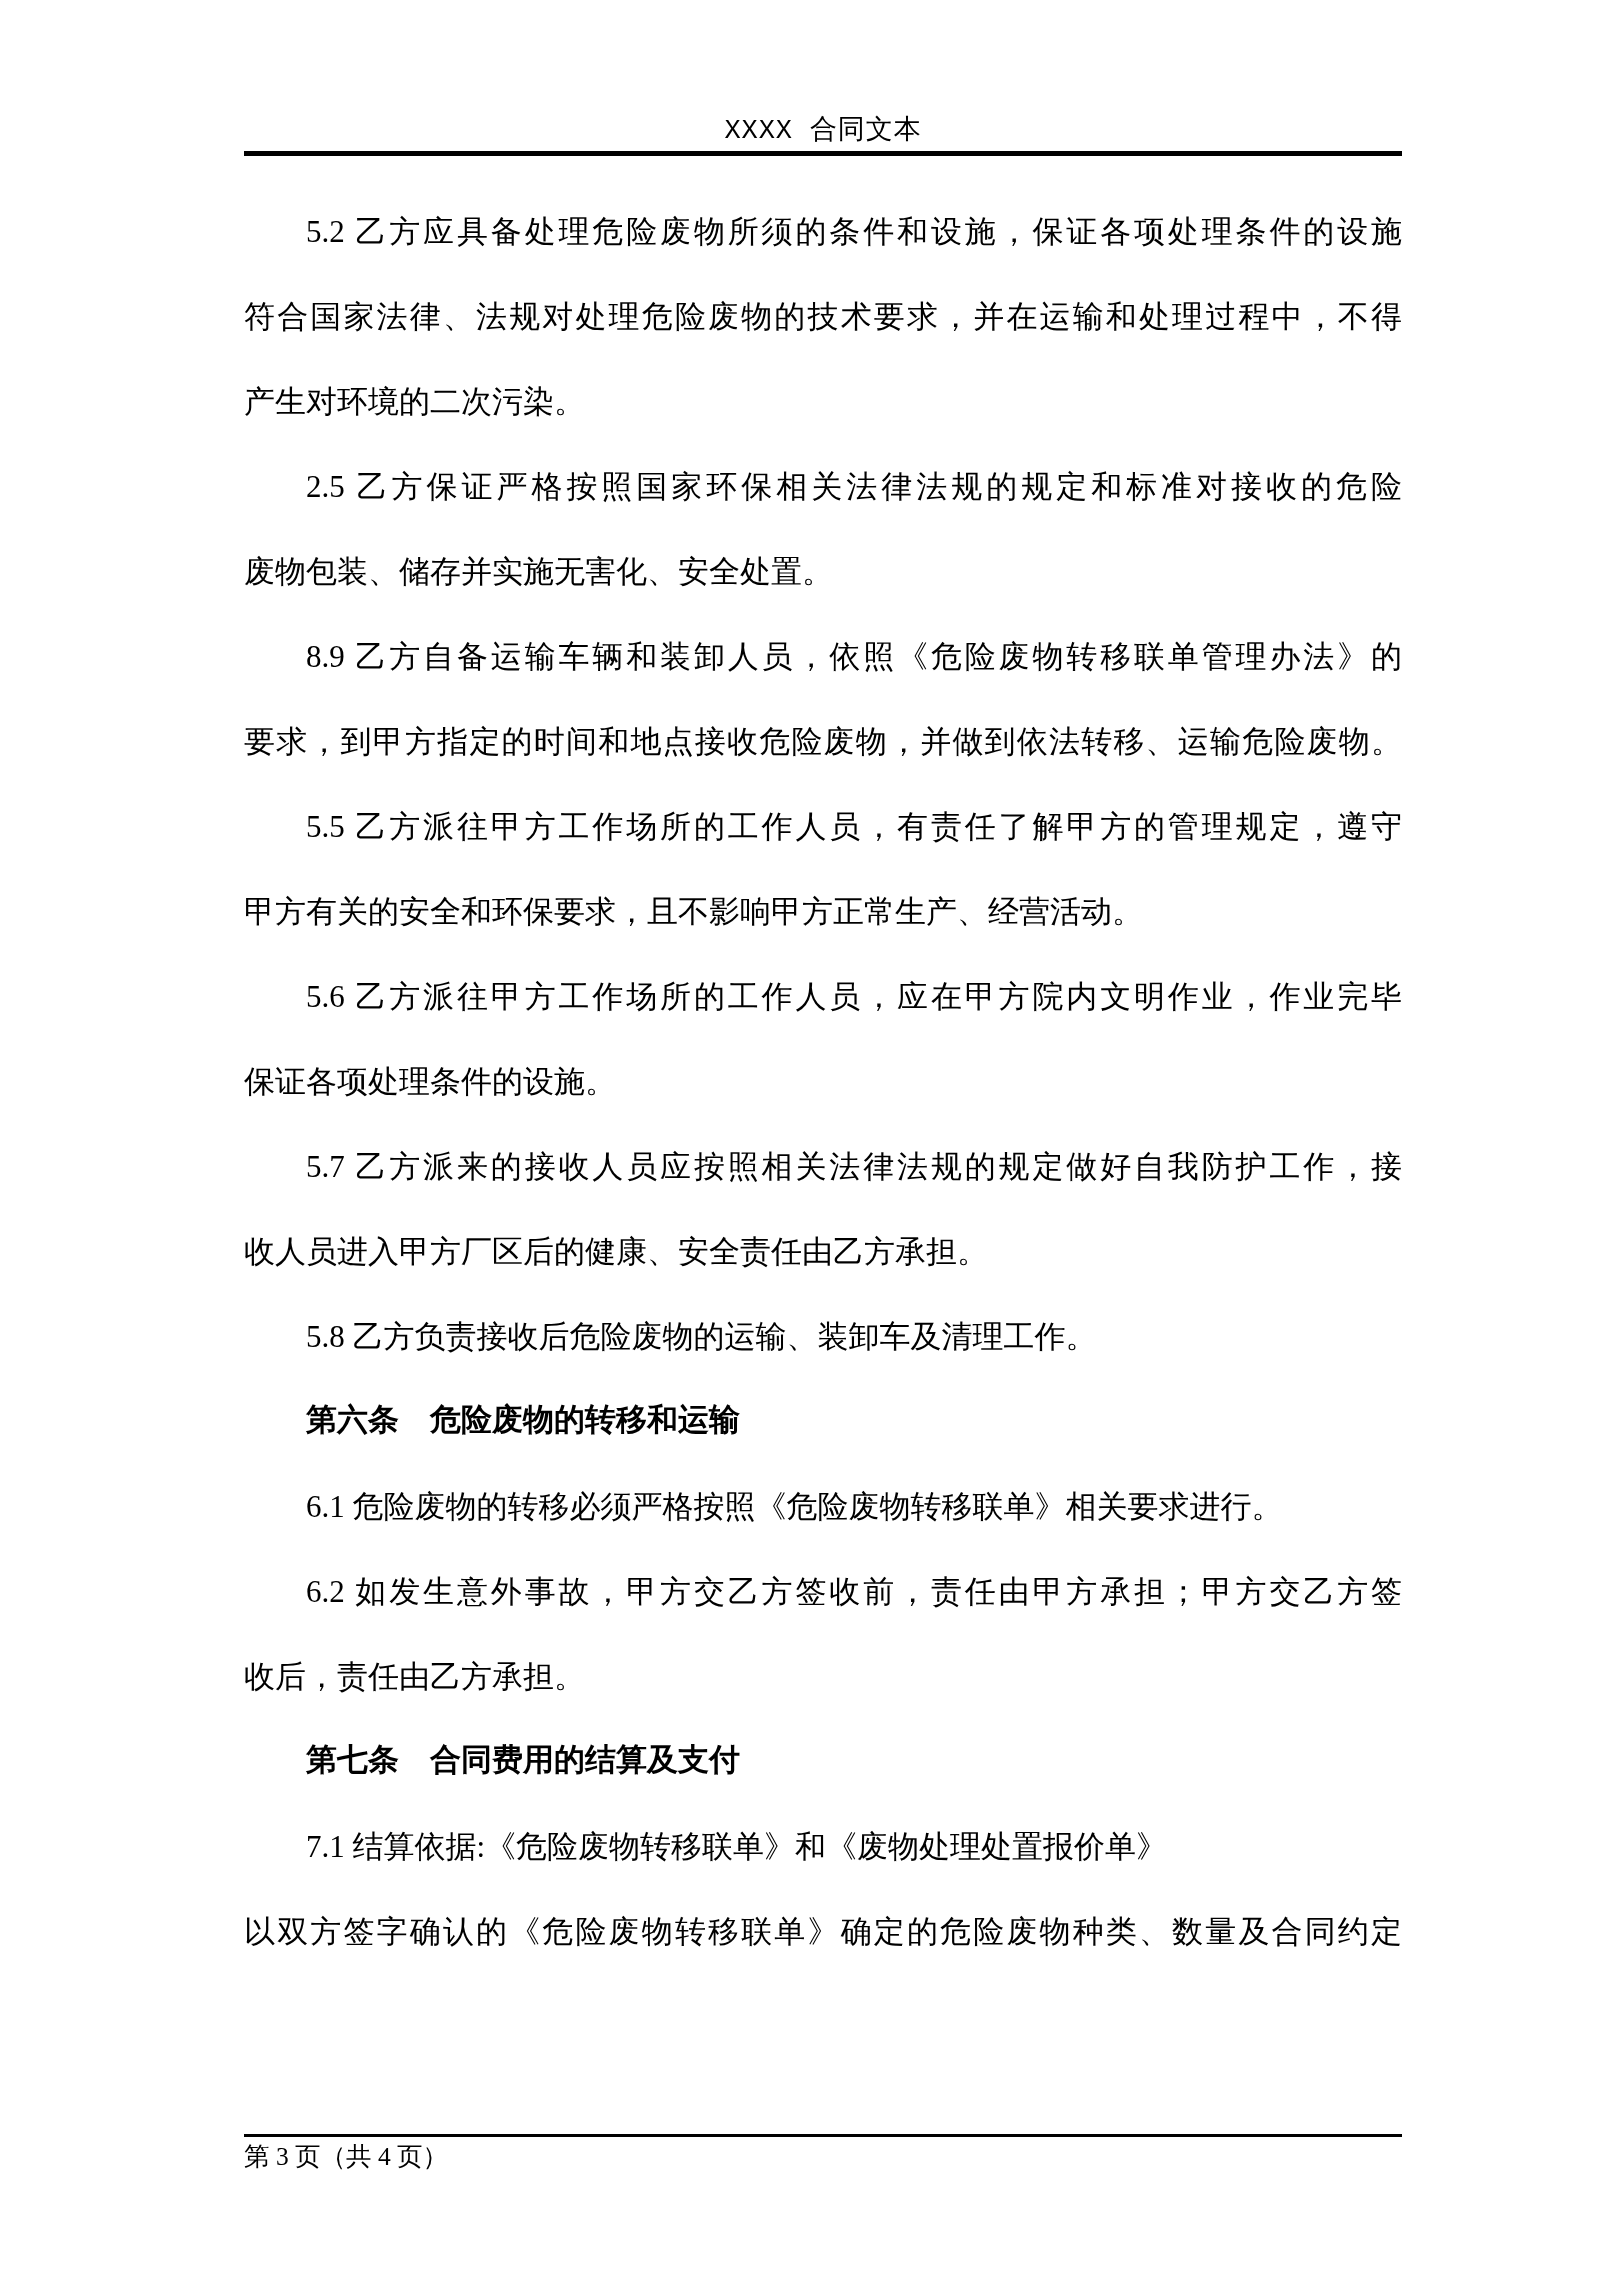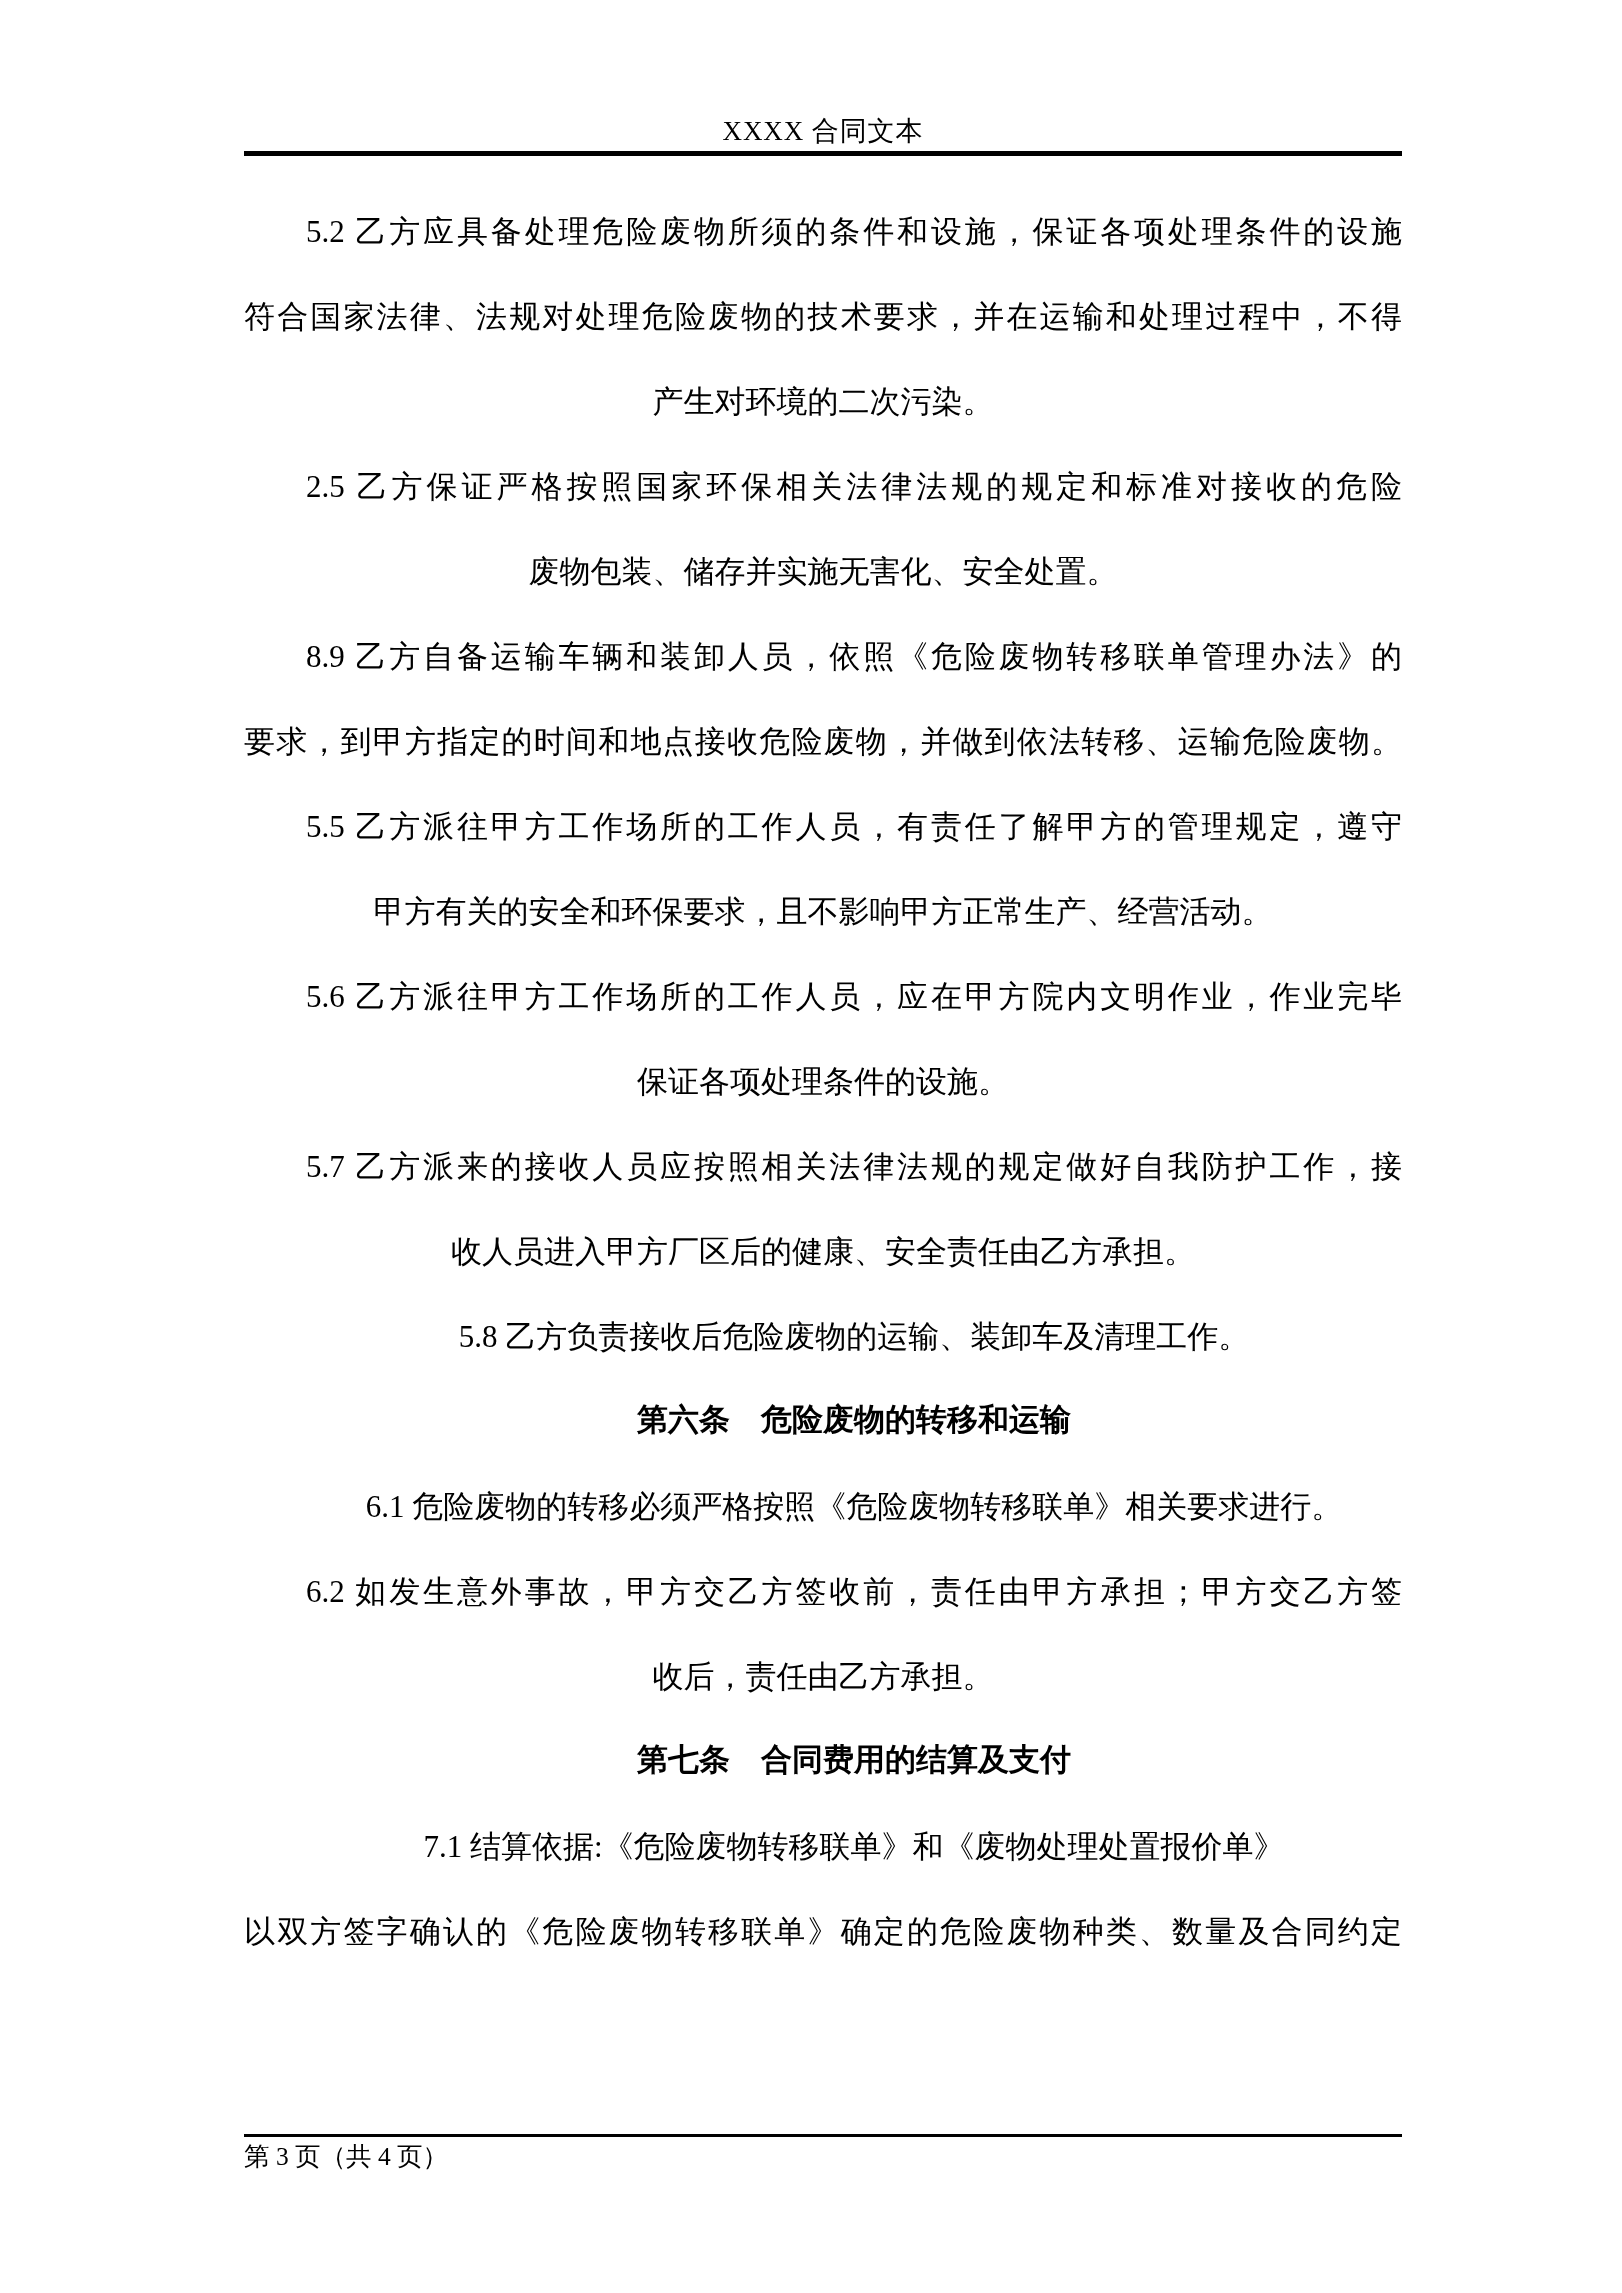--- a/index.html
+++ b/index.html
@@ -20,20 +20,21 @@
   .doc-header-title {
     position: absolute;
     top: 113px;
     left: 244px;
     width: 1158px;
     height: 36px;
     line-height: 36px;
     text-align: center;
     font-size: 27px;
     letter-spacing: 0.9px;
+    font-family: Liberation Mono, monospace;
   }
   .header-rule {
     position: absolute;
     top: 151px;
     left: 244px;
     width: 1158px;
     height: 4.5px;
     background: #000000;
   }
   
@@ -42,21 +43,21 @@
     top: 189px;
     left: 244px;
     width: 1158px;
   }
   .line {
     margin: 0;
     padding: 0;
     height: 85px;
     line-height: 85px;
     font-size: 31px;
-    text-align: center;
+    text-align: left;
   }
   .line.i { text-indent: 2em; }
   .line.j {
     text-align: justify;
     text-align-last: justify;
   }
   .line.b { font-weight: bold; font-family: Liberation Mono, monospace; }
   
   .footer-rule {
     position: absolute;

